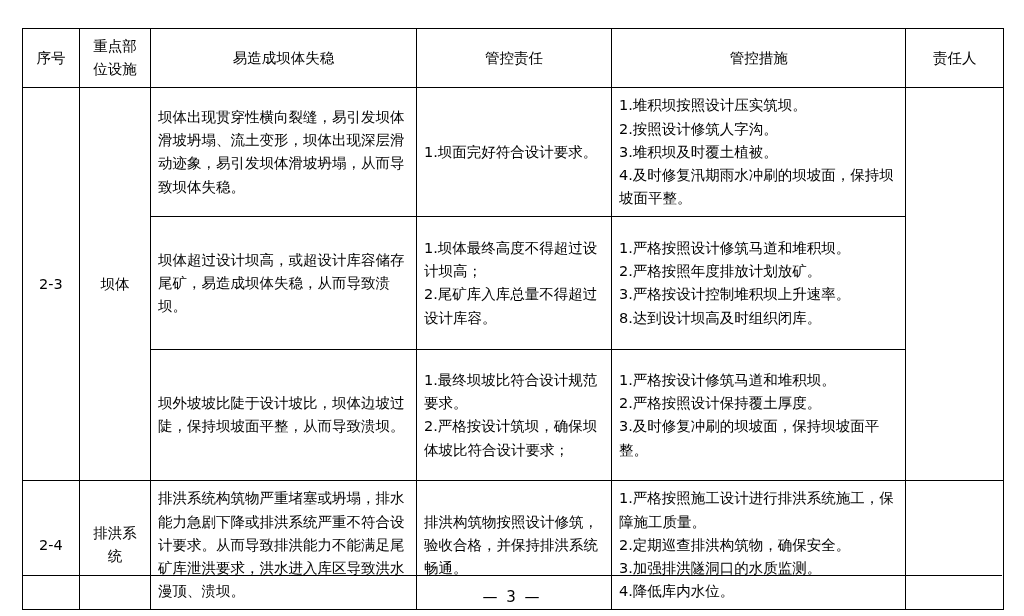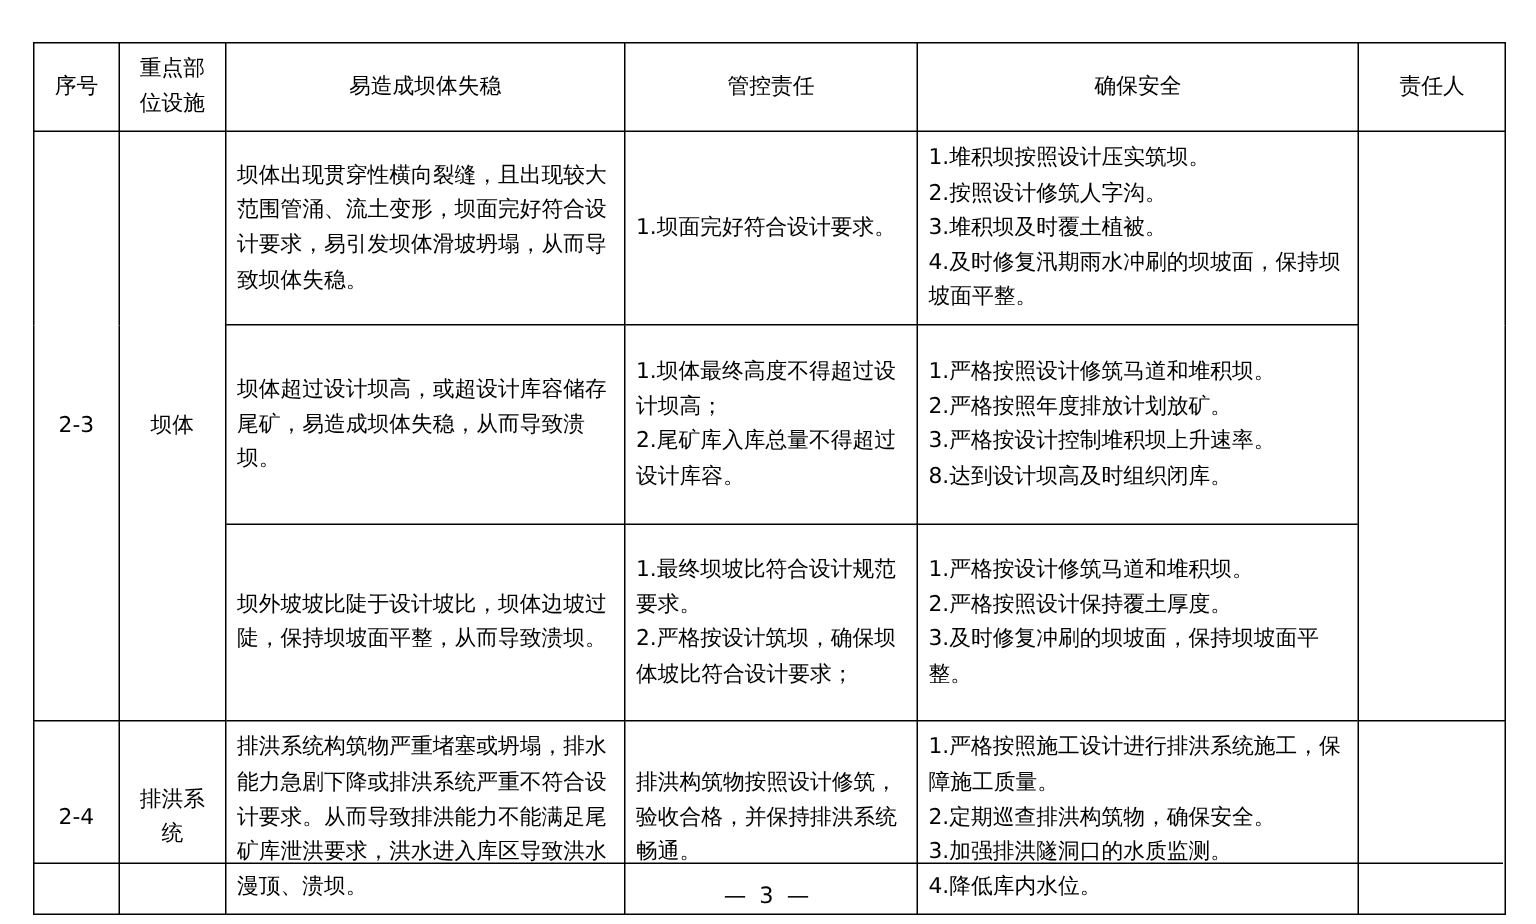--- a/index.html
+++ b/index.html
@@ -98,30 +98,30 @@
       <col class="col-measure">
       <col class="col-person">
     </colgroup>
     <thead>
       <tr>
         <td><span class="txt">序号</span></td>
         <td class="hdr-two-line"><span class="txt">重点部
 位设施</span></td>
         <td><span class="txt">易造成坝体失稳</span></td>
         <td><span class="txt">管控责任</span></td>
-        <td><span class="txt">确保安全</span></td>
+        <td><span class="txt">管控措施</span></td>
         <td><span class="txt">责任人</span></td>
       </tr>
     </thead>
     <tbody>
 
       <tr class="row-a">
         <td class="cell-center" rowspan="3"><span class="txt">2-3</span></td>
         <td class="cell-center" rowspan="3"><span class="txt">坝体</span></td>
-        <td class="cell-left cell-top"><span class="txt">坝体出现贯穿性横向裂缝，且出现较大范围管涌、流土变形，坝面完好符合设计要求，易引发坝体滑坡坍塌，从而导致坝体失稳。</span></td>
+        <td class="cell-left cell-top"><span class="txt">坝体出现贯穿性横向裂缝，易引发坝体滑坡坍塌、流土变形，坝体出现深层滑动迹象，易引发坝体滑坡坍塌，从而导致坝体失稳。</span></td>
         <td class="cell-left cell-top"><span class="txt">1.坝面完好符合设计要求。</span></td>
         <td class="cell-left cell-top"><span class="txt">1.堆积坝按照设计压实筑坝。
 2.按照设计修筑人字沟。
 3.堆积坝及时覆土植被。
 4.及时修复汛期雨水冲刷的坝坡面，保持坝坡面平整。</span></td>
         <td class="cell-center" rowspan="3"><span class="txt"></span></td>
       </tr>
 
       <tr class="row-b">
         <td class="cell-left cell-top"><span class="txt">坝体超过设计坝高，或超设计库容储存尾矿，易造成坝体失稳，从而导致溃坝。</span></td>

